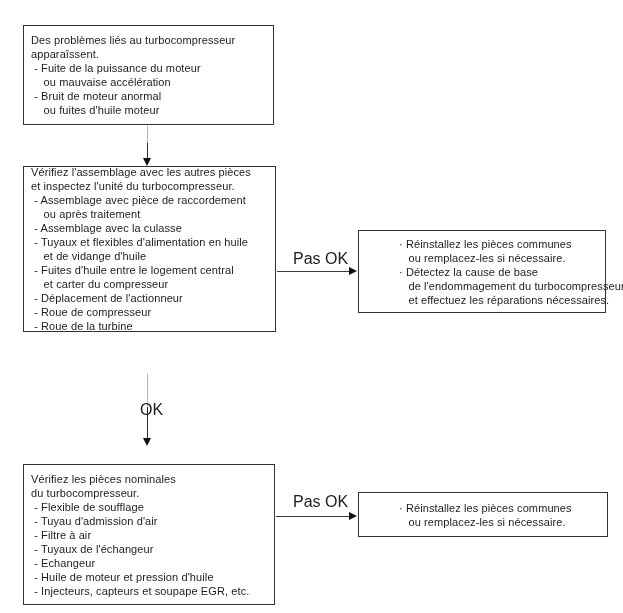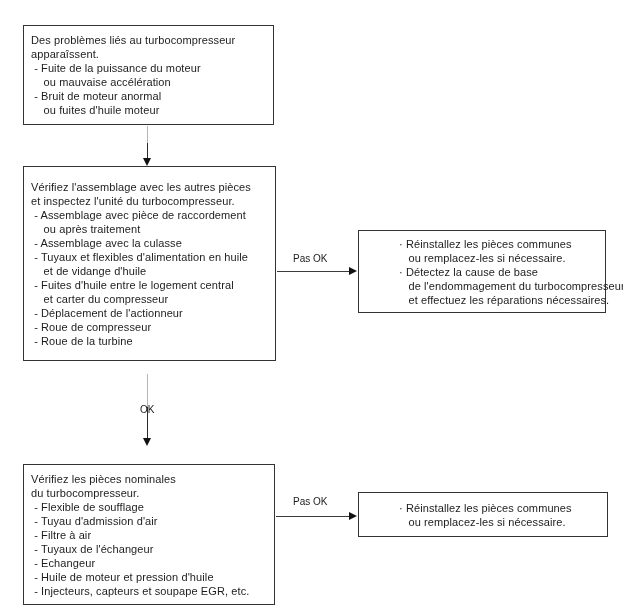--- a/index.html
+++ b/index.html
@@ -46,21 +46,21 @@
     border-top:8px solid #111111;
   }
   .arrow-right{
     position:absolute;width:0;height:0;
     border-top:4.5px solid transparent;
     border-bottom:4.5px solid transparent;
     border-left:8px solid #111111;
   }
   .lbl{
     position:absolute;
-    font-size:10px;
+    font-size:16px;
     line-height:12px;
     white-space:nowrap;
     color:#1c1c1c;
   }
 </style>
 </head>
 <body>
 
 <div id="stage">
 
@@ -69,21 +69,21 @@
 apparaîssent.
  - Fuite de la puissance du moteur
     ou mauvaise accélération
  - Bruit de moteur anormal
     ou fuites d'huile moteur</div>
   </div>
 
   <div class="connector v" style="left:147px;top:126px;height:32px;"></div>
   <div class="arrow-down" style="left:143px;top:158px;"></div>
 
-  <div class="box" style="left:23px;top:166px;width:253px;height:195px;">
+  <div class="box" style="left:23px;top:166px;width:253px;height:166px;">
     <div class="txt">Vérifiez l'assemblage avec les autres pièces
 et inspectez l'unité du turbocompresseur.
  - Assemblage avec pièce de raccordement
     ou après traitement
  - Assemblage avec la culasse
  - Tuyaux et flexibles d'alimentation en huile
     et de vidange d'huile
  - Fuites d'huile entre le logement central
     et carter du compresseur
  - Déplacement de l'actionneur

